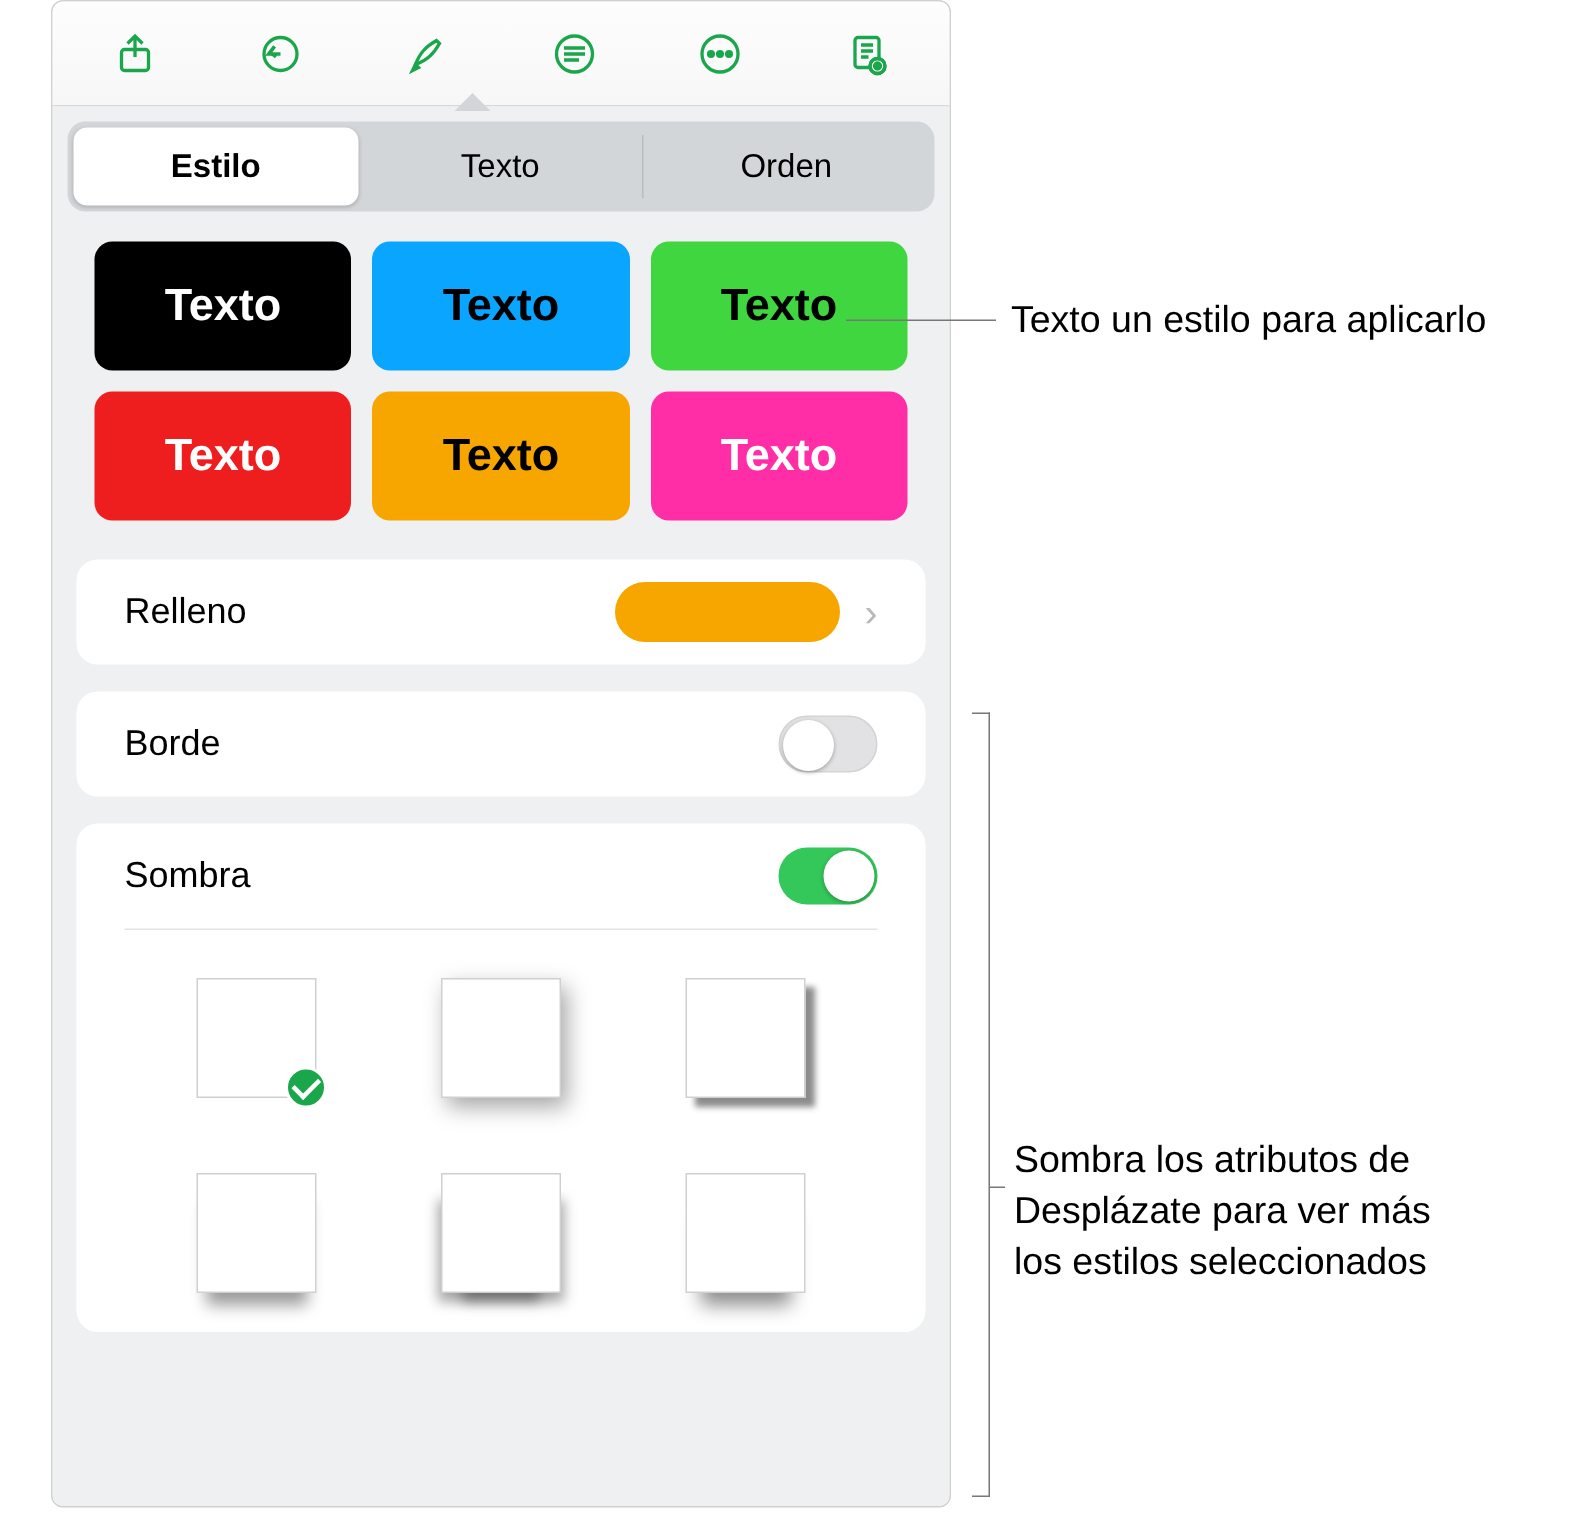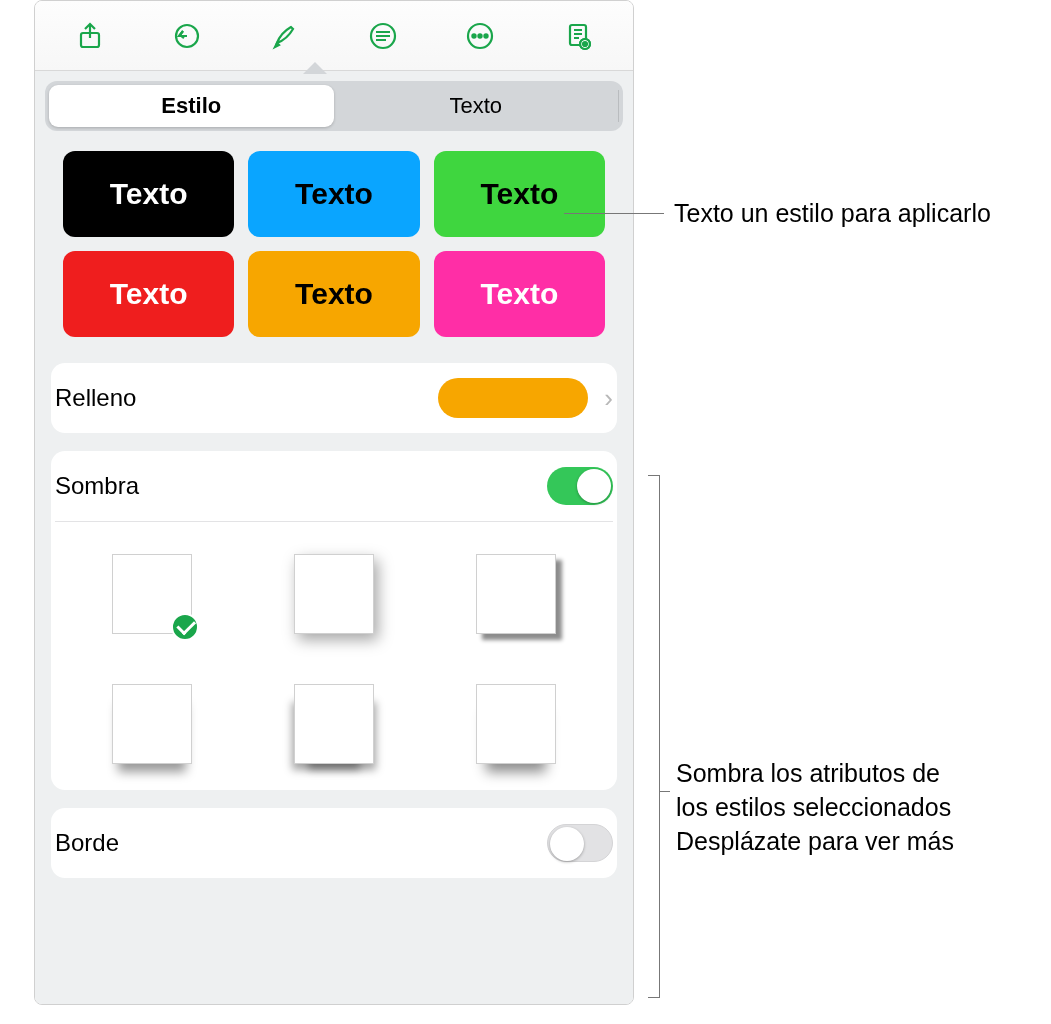--- a/index.html
+++ b/index.html
@@ -55,21 +55,21 @@
     width:0;height:0;
     border-left:12px solid transparent;
     border-right:12px solid transparent;
     border-bottom:12px solid #d3d6d9;
   }
   .seg-control {
     display: flex;
     background: #d3d6d9;
     border-radius: 12px;
     padding: 4px;
-    height: 50px;
+    height: 60px;
     margin-bottom: 20px;
   }
   .seg-item {
     flex: 1;
     display: flex;
     align-items: center;
     justify-content: center;
     font-size: 22px;
     font-weight: 500;
     color: #000;
@@ -101,21 +101,21 @@
     align-items: center;
     justify-content: center;
     font-size: 30px;
     font-weight: 700;
     cursor: pointer;
   }
   .card {
     background: #fff;
     border-radius: 14px;
     margin: 0 6px 18px 6px;
-    padding: 0 4px;
+    padding: 0 32px;
   }
   .row {
     display: flex;
     align-items: center;
     height: 70px;
     font-size: 24px;
   }
   .row-label { flex: 1; }
   .color-chip {
     width: 150px;
@@ -242,36 +242,46 @@
     </div>
   </div>
 
   <div class="body-area">
     <div class="popover-arrow"></div>
 
     <div class="seg-control">
       <div class="seg-item active">Estilo</div>
       <div class="seg-item">Texto</div>
       <div class="seg-sep"></div>
+      <div class="seg-item">Orden</div>
     </div>
 
     <div class="style-grid">
       <div class="style-swatch" style="background:#000;color:#fff">Texto</div>
       <div class="style-swatch" style="background:#0aa5ff;color:#000">Texto</div>
       <div class="style-swatch" style="background:#3fd63f;color:#000">Texto</div>
       <div class="style-swatch" style="background:#ef1e1e;color:#fff">Texto</div>
       <div class="style-swatch" style="background:#f7a600;color:#000">Texto</div>
       <div class="style-swatch" style="background:#ff2ea6;color:#fff">Texto</div>
     </div>
 
     <div class="card">
       <div class="row">
         <div class="row-label">Relleno</div>
         <div class="color-chip" style="background:#f7a600;"></div>
         <div class="chevron">›</div>
+      </div>
+    </div>
+
+    <div class="card">
+      <div class="row">
+        <div class="row-label">Borde</div>
+        <div class="toggle off">
+            <div class="knob"></div>
+          </div>
       </div>
     </div>
 
     <div class="card" style="padding-bottom:4px;">
       <div class="row">
         <div class="row-label">Sombra</div>
         <div class="toggle on">
             <div class="knob"></div>
           </div>
       </div>
@@ -293,34 +303,25 @@
         </div>
         <div class="shadow-cell">
           <div class="shadow-box" style="box-shadow:-8px 12px 8px -6px rgba(0,0,0,.35),8px 12px 8px -6px rgba(0,0,0,.35);"></div>
         </div>
         <div class="shadow-cell">
           <div class="shadow-box" style="box-shadow:0 18px 12px -10px rgba(0,0,0,.45);"></div>
         </div>
       </div>
     </div>
 
-    <div class="card">
-      <div class="row">
-        <div class="row-label">Borde</div>
-        <div class="toggle off">
-            <div class="knob"></div>
-          </div>
-      </div>
-    </div>
-
   </div>
 </div>
 
 <div class="callout-line" style="left:564px; top:213px; width:100px; height:1px;"></div>
 <div class="callout" style="left:674px; top:197px;">Texto un estilo para aplicarlo</div>
 
 <div class="bracket" style="left:648px; top:475px; width:12px; height:523px;"></div>
 <div class="callout-line" style="left:660px; top:791px; width:10px; height:1px;"></div>
 <div class="callout" style="left:676px; top:757px;">
   <div>Sombra los atributos de</div>
+  <div>Desplázate para ver más</div>
   <div>los estilos seleccionados</div>
-  <div>Desplázate para ver más</div>
 </div>
 
 </body></html>

